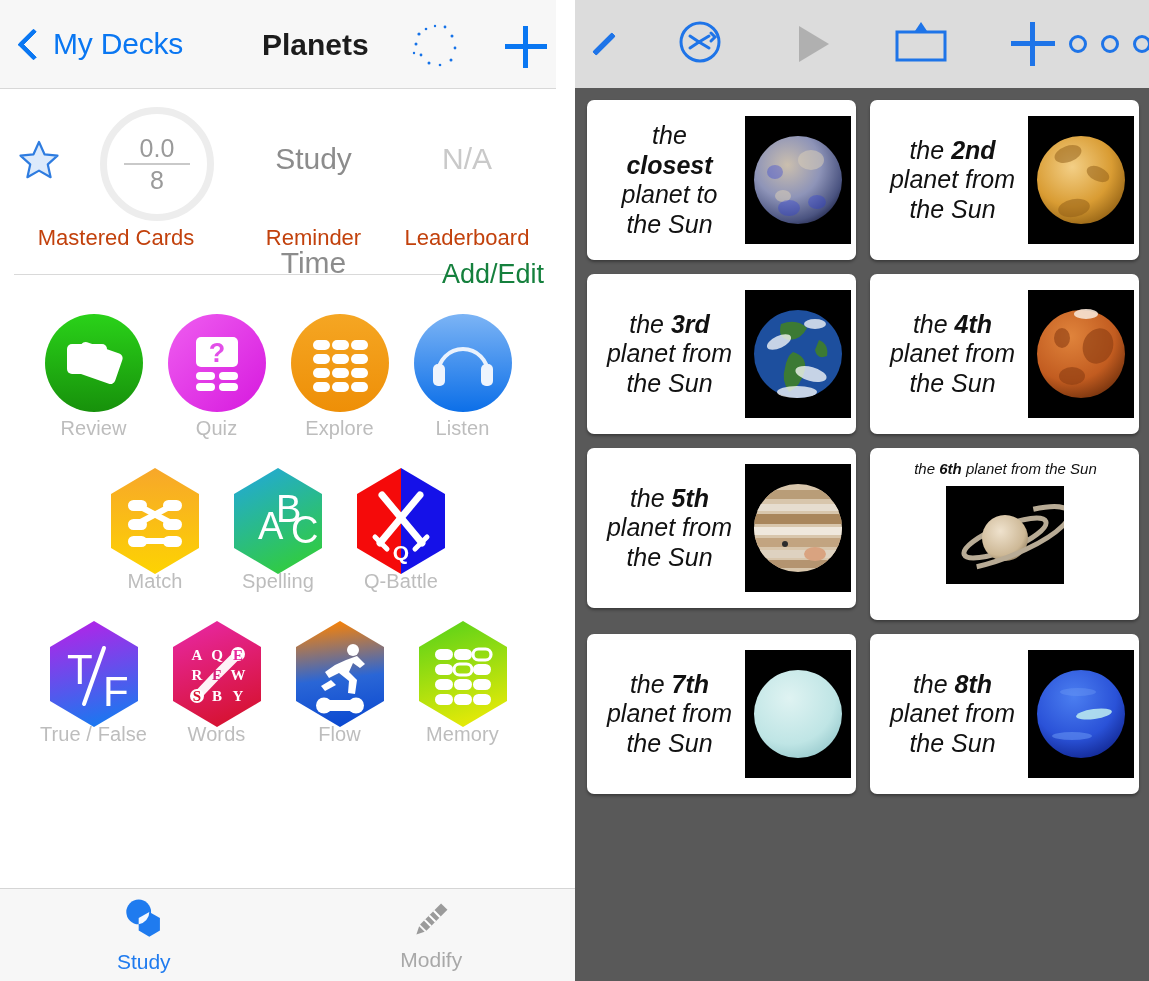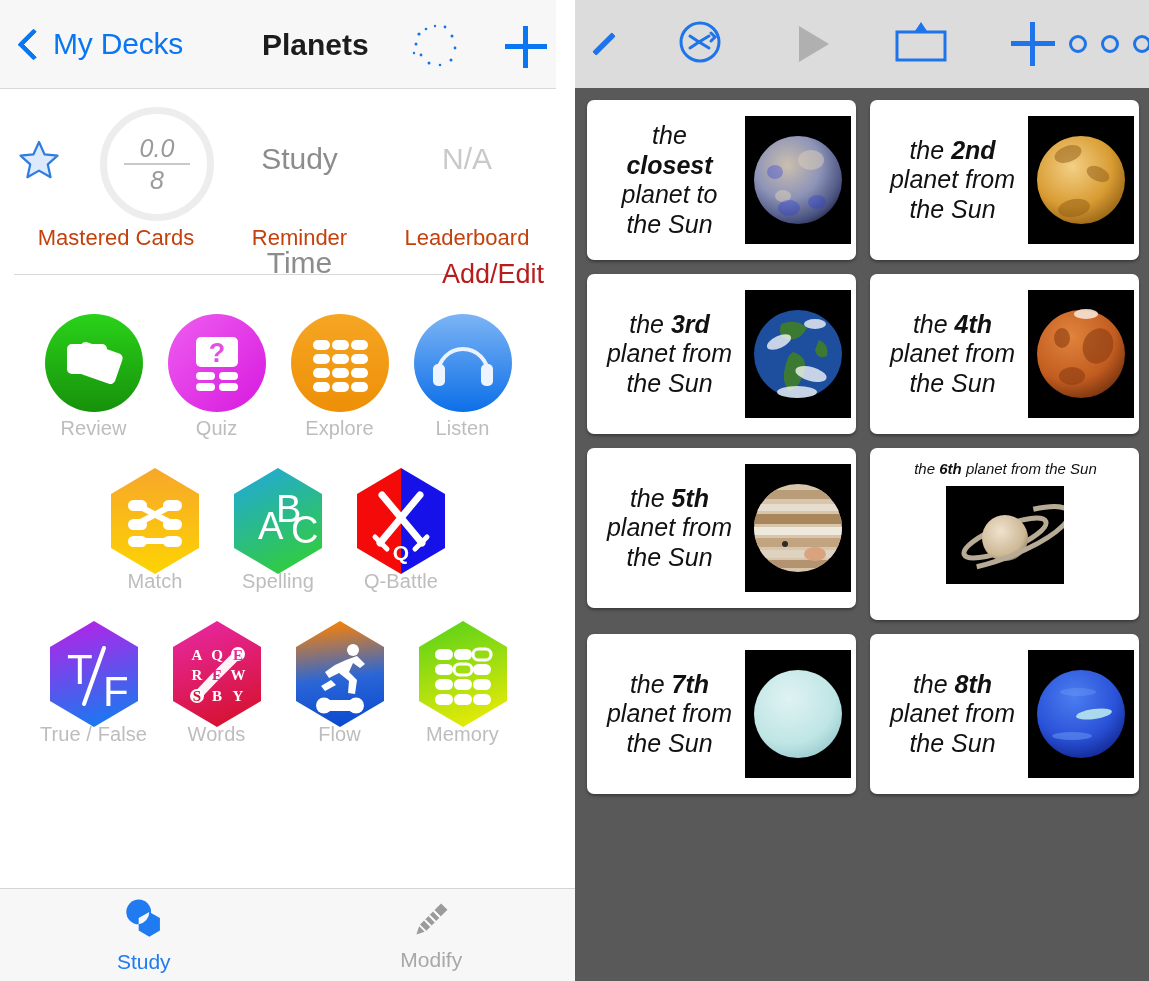--- a/index.html
+++ b/index.html
@@ -27,39 +27,39 @@
   .nav-moon{position:absolute;left:412px;top:24px;width:46px;height:44px;}
   .nav-plus{position:absolute;left:505px;top:26px;width:42px;height:42px;cursor:pointer;}
   .nav-plus:before,.nav-plus:after{content:"";position:absolute;background:#0a77f2;}
   .nav-plus:before{left:0;top:18px;width:42px;height:5px;}
   .nav-plus:after{left:18px;top:0;width:5px;height:42px;}
 
   
   .stats{position:relative;height:175px;}
   .stat{position:absolute;text-align:center;}
   .stat-mastered{left:0;top:18px;width:232px;}
-  .stat-reminder{left:232px;top:18px;width:135px;}
+  .stat-reminder{left:246px;top:18px;width:135px;}
   .stat-leader{left:367px;top:18px;width:200px;}
   .gauge{
     position:relative;width:100px;height:100px;border-radius:50%;
     border:7px solid #ededed;margin:0 auto;
     display:flex;flex-direction:column;align-items:center;justify-content:center;
   }
   .gauge .num{font-size:25px;color:#9a9a9a;line-height:1;margin-bottom:2px;}
   .gauge .bar{width:66px;height:2px;background:#c9c9c9;}
   .gauge .den{font-size:25px;color:#9a9a9a;line-height:1;margin-top:3px;}
   .star-ico{position:absolute;left:18px;top:32px;width:42px;height:42px;}
-  .stat-mastered .gaugewrap{padding-left:82px;font-style:italic;}
+  .stat-mastered .gaugewrap{padding-left:82px;}
   .stat-val{font-size:30px;color:#8c8c8c;line-height:104px;}
   .stat-val.na{color:#c9c9c9;}
   .stat-cap{position:absolute;top:118px;width:100%;text-align:center;font-size:22px;color:#c2410c;}
 
   .divider-row{position:relative;height:38px;}
   .divider-line{position:absolute;left:14px;top:10px;width:440px;height:1px;background:#d9d9d9;}
-  .addedit{position:absolute;right:12px;top:-5px;font-size:27px;color:#b91c1c;cursor:pointer;}
+  .addedit{position:absolute;right:12px;top:-5px;font-size:27px;color:#15803d;cursor:pointer;}
 
   
   .modes{position:relative;padding-top:12px;}
   .mode-row{display:flex;justify-content:center;margin-bottom:27px;}
   .mode{width:123px;text-align:center;cursor:pointer;}
   .mode .glyph{width:98px;height:98px;margin:0 auto;position:relative;}
   .mode .mlabel{margin-top:5px;font-size:20px;color:#bdbdbd;letter-spacing:0.1px;}
 
   
   .tabbar{

